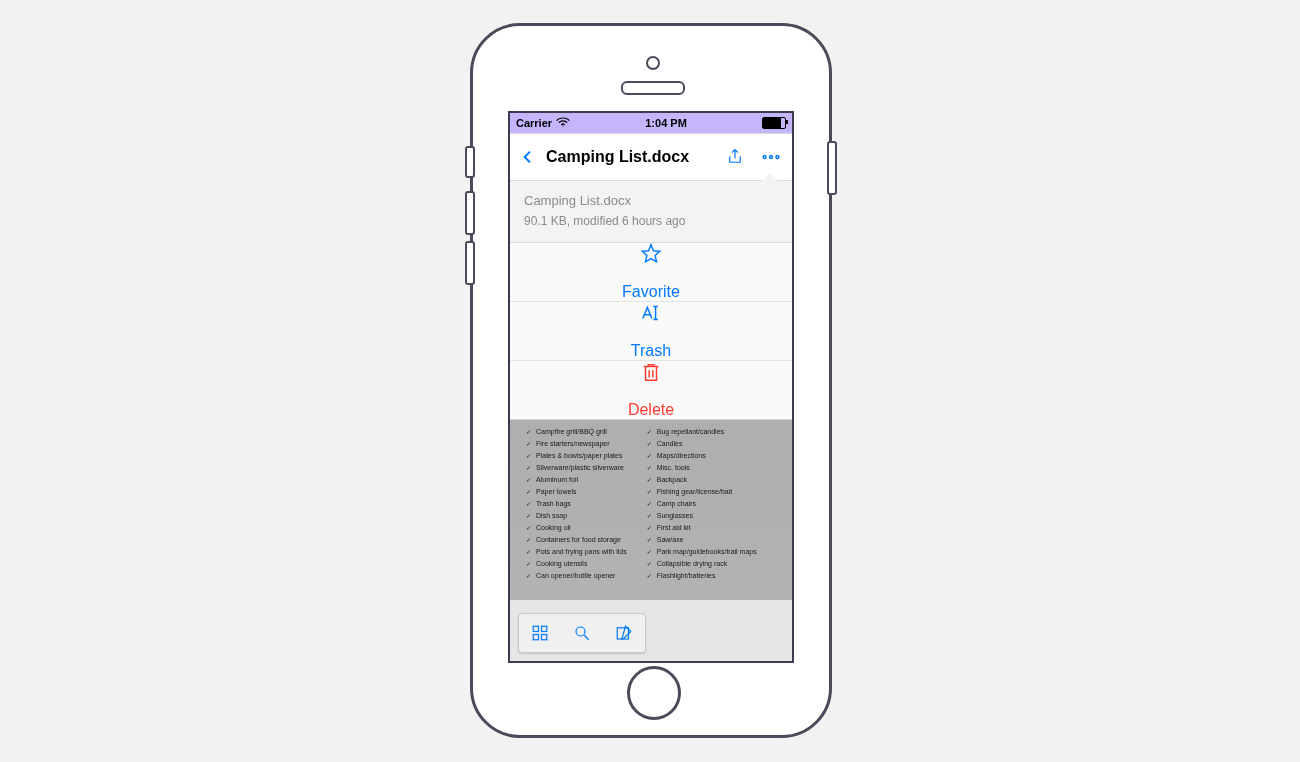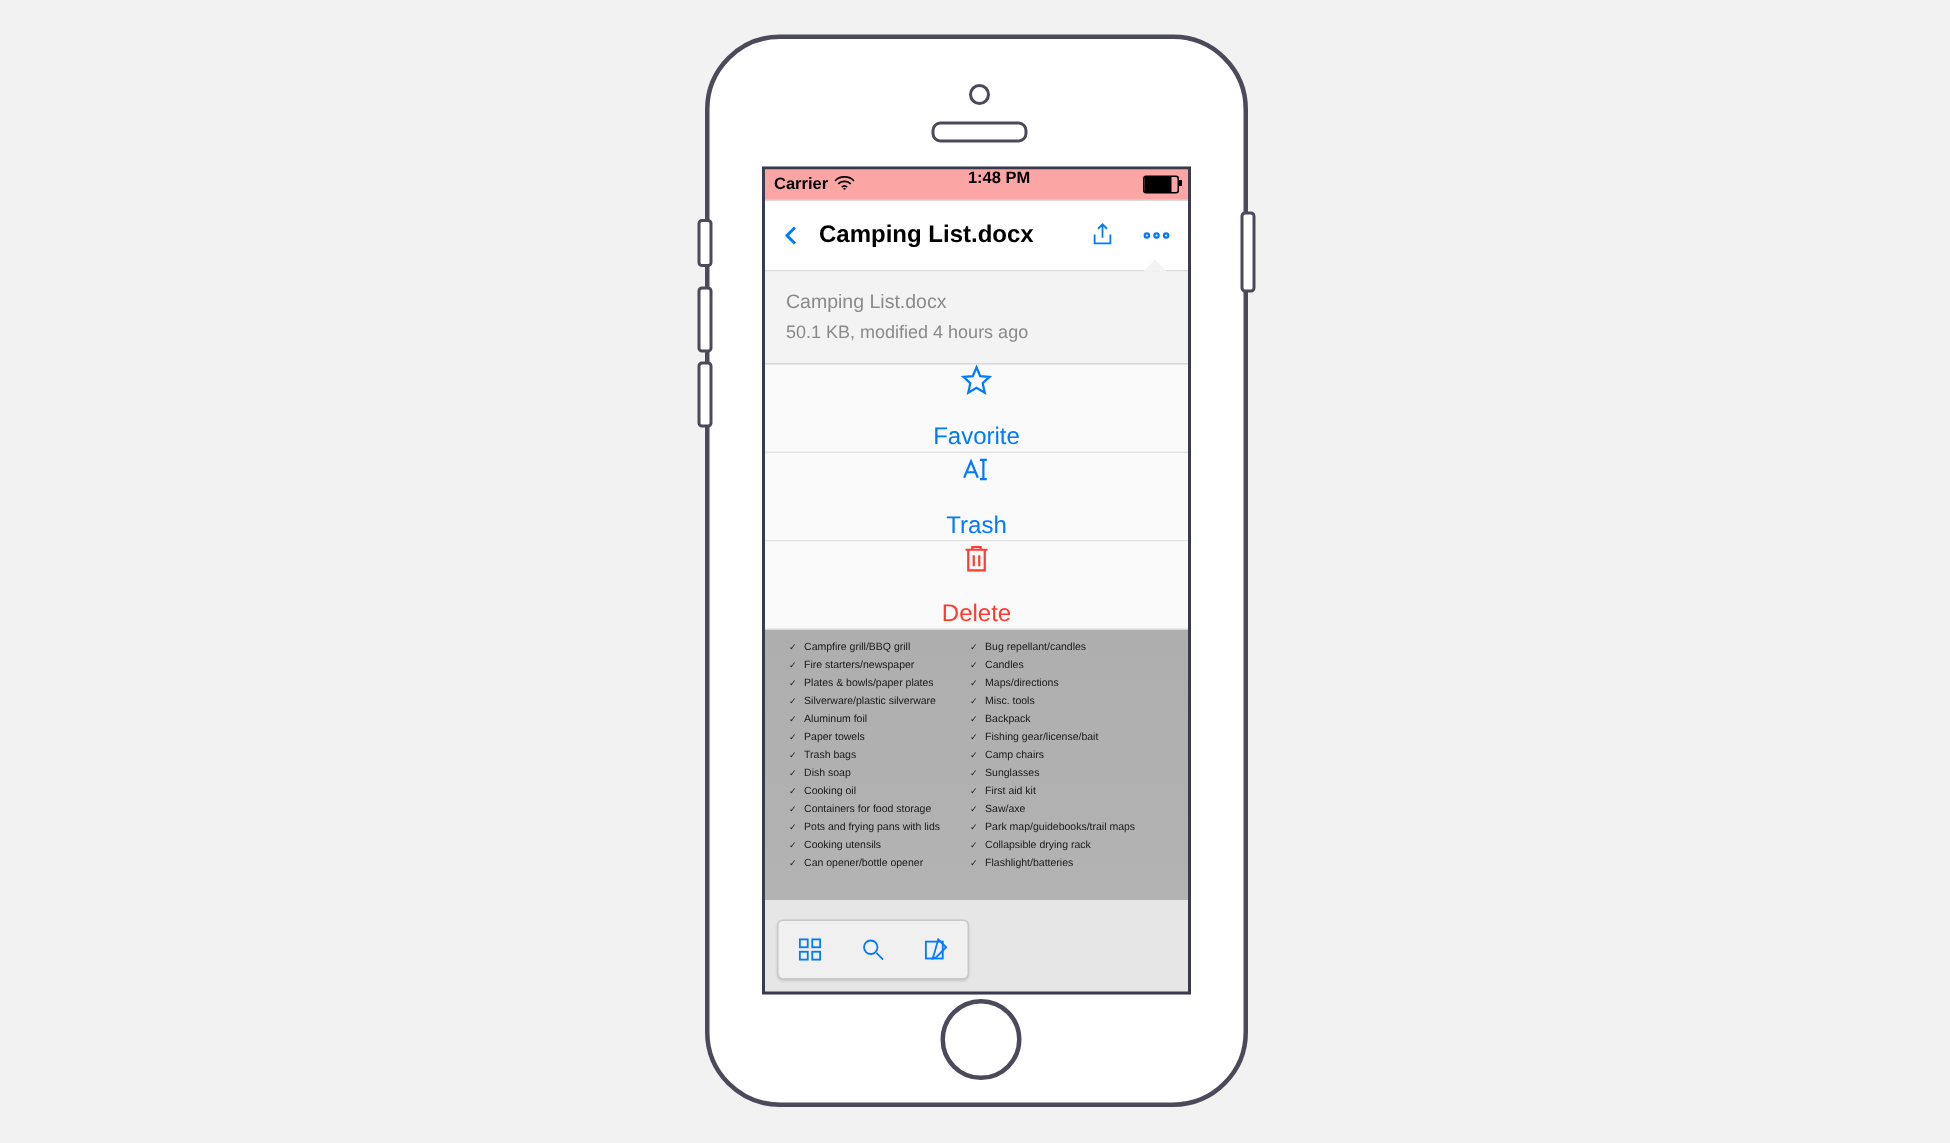--- a/index.html
+++ b/index.html
@@ -83,22 +83,23 @@
     height: 552px;
     border: 2px solid #3b3b4f;
     box-sizing: border-box;
     overflow: hidden;
     background: #e6e6e6;
   }
 
   
   .statusbar {
     height: 20px;
-    background: #fca5a5;
+    background: #c4b5fd;
     display: flex;
+    align-items: center;
     justify-content: space-between;
     padding: 0 6px;
     font-size: 11px;
     font-weight: 600;
     color: #000;
     border-bottom: 1px solid #d9d9d9;
   }
   .statusbar .left, .statusbar .right { display:flex; align-items:center; gap:4px; }
   .wifi { font-size: 11px; }
   .battery {
@@ -265,21 +266,21 @@
           <span>Carrier</span>
           <span class="wifi">
             <svg viewBox="0 0 20 14" width="14" height="10">
               <path d="M1 5 C5 0 15 0 19 5" stroke="#000"></path>
               <path d="M4 8 C7 4.5 13 4.5 16 8" stroke="#000"></path>
               <path d="M7.5 11 C9 9.5 11 9.5 12.5 11" stroke="#000"></path>
               <circle cx="10" cy="12.5" r="1" fill="#000" stroke="none"></circle>
             </svg>
           </span>
         </div>
-        <div>1:48 PM</div>
+        <div>1:04 PM</div>
         <div class="right">
           <div class="battery">
               <div class="fill"></div>
             </div>
         </div>
       </div>
 
       <div class="navbar">
         <div class="chev">
           <svg viewBox="0 0 24 24" width="16" height="20">
@@ -298,21 +299,21 @@
             <circle cx="5" cy="12" r="1.6"></circle>
             <circle cx="12" cy="12" r="1.6"></circle>
             <circle cx="19" cy="12" r="1.6"></circle>
           </svg>
         </div>
       </div>
 
       <div class="popover">
         <div class="arrow"></div>
         <div class="fname">Camping List.docx</div>
-        <div class="meta">50.1 KB, modified 4 hours ago</div>
+        <div class="meta">90.1 KB, modified 6 hours ago</div>
       </div>
 
       <div class="actions">
 
         <div class="action-row">
           <span class="icon">
             <svg viewBox="0 0 24 24">
                 <path d="M12 2 L14.7 8.5 L21.5 9 L16.5 13.6 L18 20.5 L12 17 L6 20.5 L7.5 13.6 L2.5 9 L9.3 8.5 Z"></path>
               </svg>
           </span>

